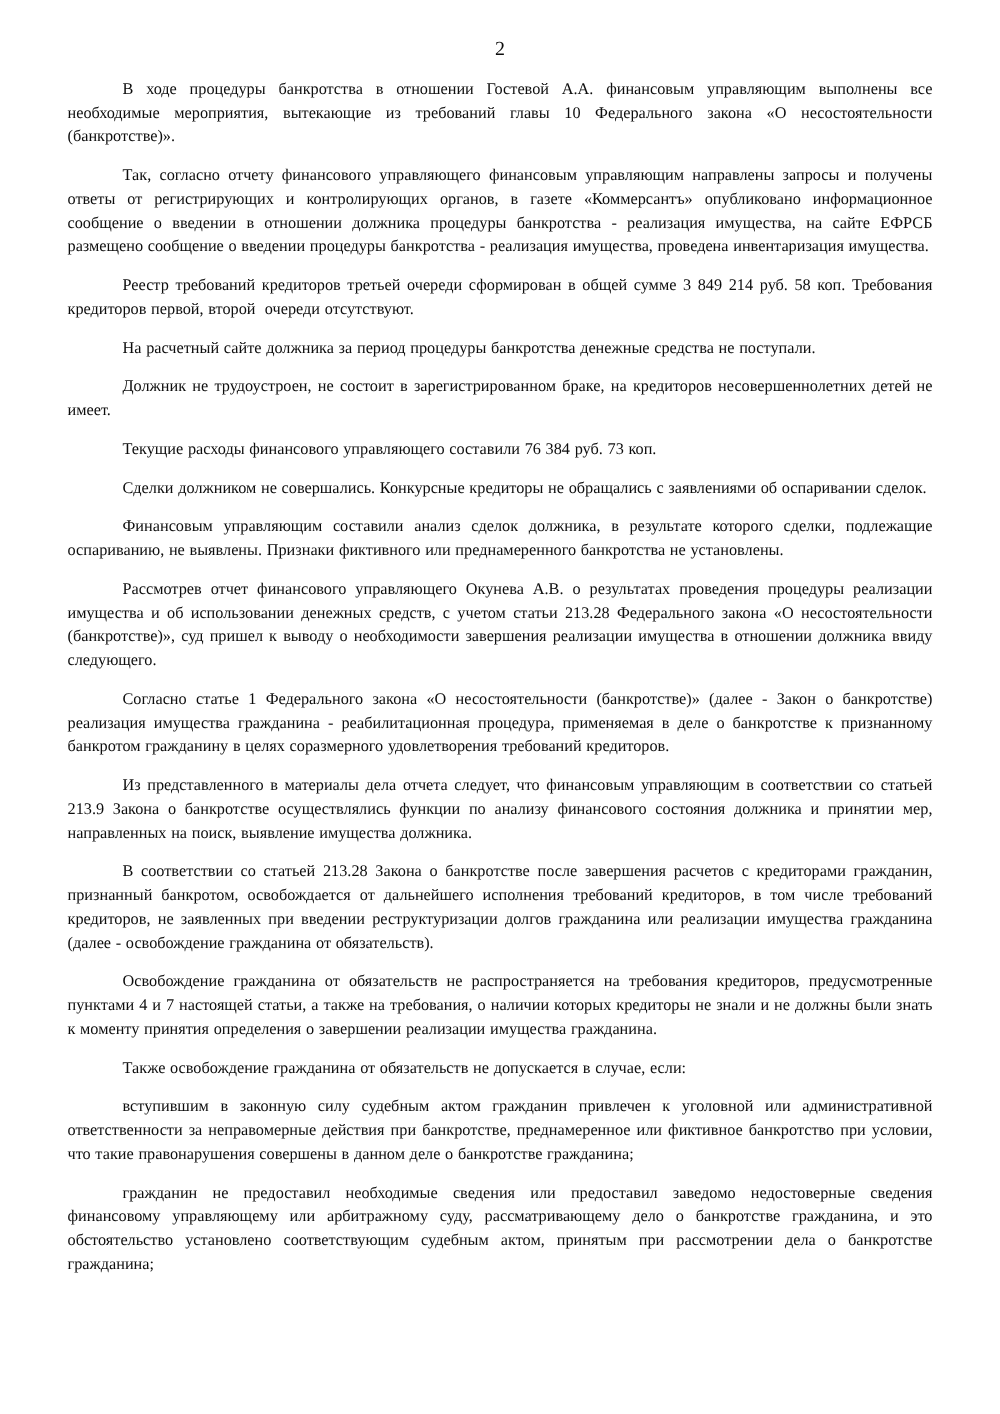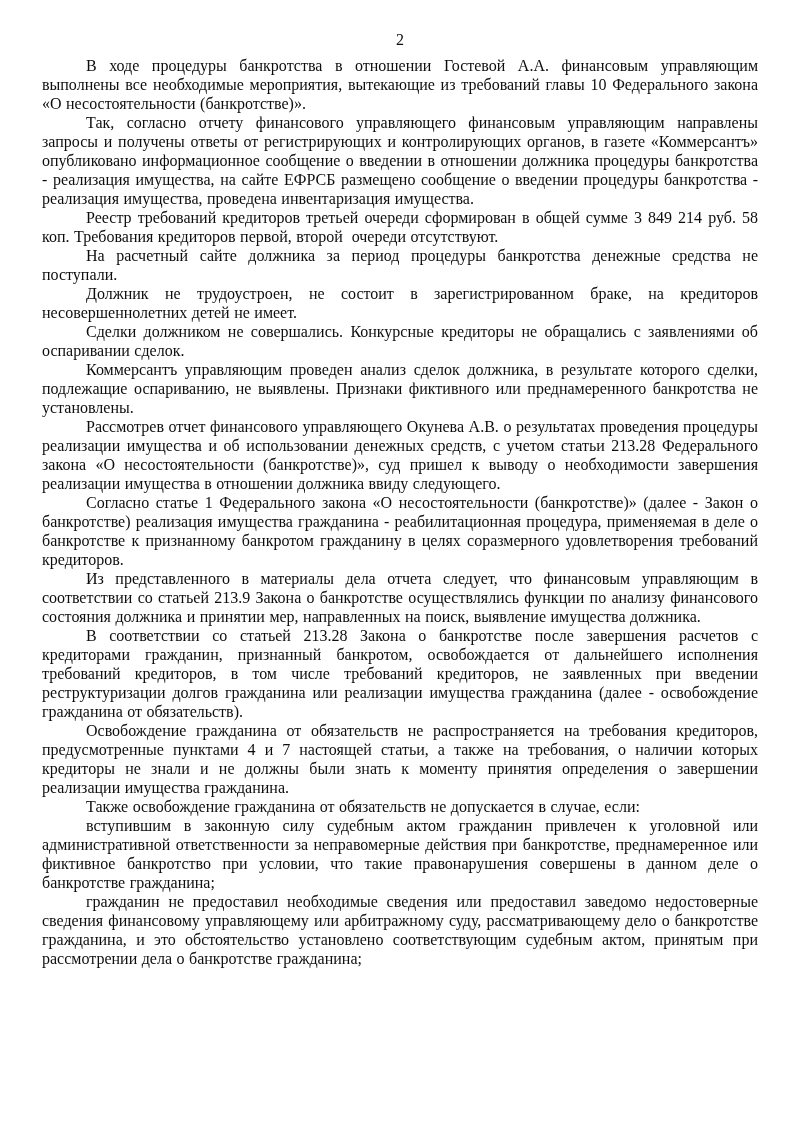--- a/index.html
+++ b/index.html
@@ -20,41 +20,42 @@
     padding-top: 30px;
     text-align: center;
     font-size: 16px;
     line-height: 19px;
   }
   .doc-body {
     margin: 7px 42px 0 42px;
     text-align: justify;
   }
   .doc-body p {
-    margin: 0;
+    margin: 12px;
     padding: 0;
     text-indent: 44px;
-    font-size: 16px;
+    font-size: 13px;
     line-height: 19px;
     word-spacing: 0.5px;
   }
 </style>
 </head>
 <body>
 
 <div class="page">
   <div class="page-number">2</div>
   <div class="doc-body">
     <p>В ходе процедуры банкротства в отношении Гостевой А.А. финансовым управляющим выполнены все необходимые мероприятия, вытекающие из требований главы 10 Федерального закона «О несостоятельности (банкротстве)».</p>
     <p>Так, согласно отчету финансового управляющего финансовым управляющим направлены запросы и получены ответы от регистрирующих и контролирующих органов, в газете «Коммерсантъ» опубликовано информационное сообщение о введении в отношении должника процедуры банкротства - реализация имущества, на сайте ЕФРСБ размещено сообщение о введении процедуры банкротства - реализация имущества, проведена инвентаризация имущества.</p>
     <p>Реестр требований кредиторов третьей очереди сформирован в общей сумме 3 849 214 руб. 58 коп. Требования кредиторов первой, второй &nbsp;очереди отсутствуют.</p>
     <p>На расчетный сайте должника за период процедуры банкротства денежные средства не поступали.</p>
     <p>Должник не трудоустроен, не состоит в зарегистрированном браке, на кредиторов несовершеннолетних детей не имеет.</p>
+    <p>Текущие расходы финансового управляющего составили 76 384 руб. 73 коп.</p>
     <p>Сделки должником не совершались. Конкурсные кредиторы не обращались с заявлениями об оспаривании сделок.</p>
-    <p>Коммерсантъ управляющим проведен анализ сделок должника, в результате которого сделки, подлежащие оспариванию, не выявлены. Признаки фиктивного или преднамеренного банкротства не установлены.</p>
+    <p>Финансовым управляющим составили анализ сделок должника, в результате которого сделки, подлежащие оспариванию, не выявлены. Признаки фиктивного или преднамеренного банкротства не установлены.</p>
     <p>Рассмотрев отчет финансового управляющего Окунева А.В. о результатах проведения процедуры реализации имущества и об использовании денежных средств, с учетом статьи 213.28 Федерального закона «О несостоятельности (банкротстве)», суд пришел к выводу о необходимости завершения реализации имущества в отношении должника ввиду следующего.</p>
     <p>Согласно статье 1 Федерального закона «О несостоятельности (банкротстве)» (далее - Закон о банкротстве) реализация имущества гражданина - реабилитационная процедура, применяемая в деле о банкротстве к признанному банкротом гражданину в целях соразмерного удовлетворения требований кредиторов.</p>
     <p>Из представленного в материалы дела отчета следует, что финансовым управляющим в соответствии со статьей 213.9 Закона о банкротстве осуществлялись функции по анализу финансового состояния должника и принятии мер, направленных на поиск, выявление имущества должника.</p>
     <p>В соответствии со статьей 213.28 Закона о банкротстве после завершения расчетов с кредиторами гражданин, признанный банкротом, освобождается от дальнейшего исполнения требований кредиторов, в том числе требований кредиторов, не заявленных при введении реструктуризации долгов гражданина или реализации имущества гражданина (далее - освобождение гражданина от обязательств).</p>
     <p>Освобождение гражданина от обязательств не распространяется на требования кредиторов, предусмотренные пунктами 4 и 7 настоящей статьи, а также на требования, о наличии которых кредиторы не знали и не должны были знать к моменту принятия определения о завершении реализации имущества гражданина.</p>
     <p>Также освобождение гражданина от обязательств не допускается в случае, если:</p>
     <p>вступившим в законную силу судебным актом гражданин привлечен к уголовной или административной ответственности за неправомерные действия при банкротстве, преднамеренное или фиктивное банкротство при условии, что такие правонарушения совершены в данном деле о банкротстве гражданина;</p>
     <p>гражданин не предоставил необходимые сведения или предоставил заведомо недостоверные сведения финансовому управляющему или арбитражному суду, рассматривающему дело о банкротстве гражданина, и это обстоятельство установлено соответствующим судебным актом, принятым при рассмотрении дела о банкротстве гражданина;</p>
   </div>
 </div>

